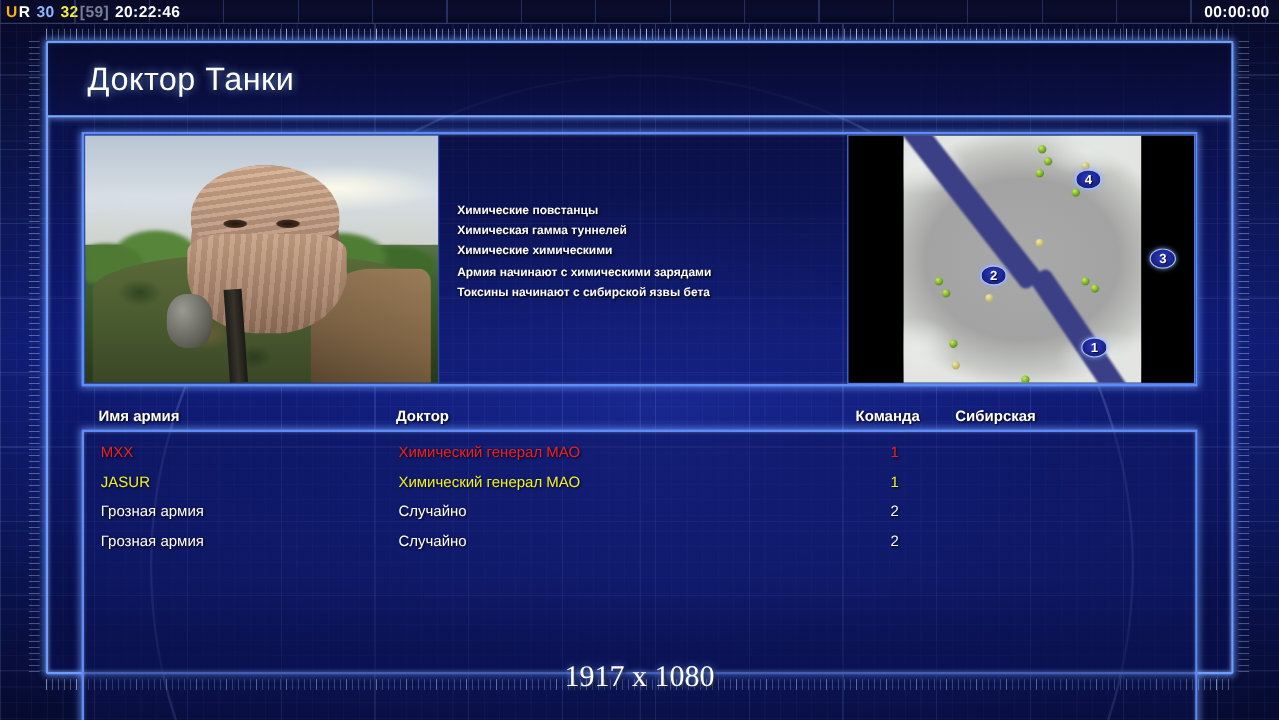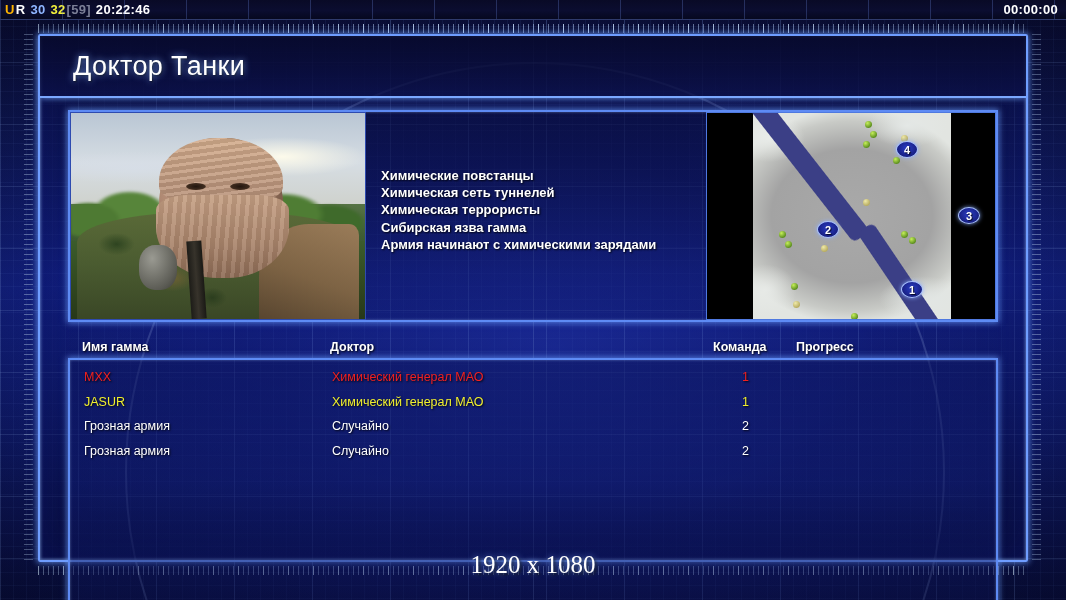--- a/index.html
+++ b/index.html
@@ -229,21 +229,21 @@
 
   
   #description {
     flex:1 1 auto;
     padding:55px 0 0 15px;
     position:relative;
     z-index:2;
   }
   #description .line {
     color:#ffffff;
-    font-size:13px;
+    font-size:10px;
     font-weight:bold;
     line-height:17.2px;
     text-shadow:1px 1px 2px rgba(0,0,0,0.9);
     white-space:nowrap;
   }
 
   
   #minimap {
     position:relative;
     flex:0 0 290px;
@@ -397,24 +397,24 @@
       <div class="pt-wrap"></div>
       <div class="pt-mask"></div>
       <div class="pt-eye l"></div>
       <div class="pt-eye r"></div>
       <div class="pt-strap"></div>
       <div class="pt-canteen"></div>
     </div>
 
     <div id="description">
       <div class="line">Химические повстанцы</div>
-      <div class="line">Химическая сеть туннелей</div>
-      <div class="line">Химическая террористы</div>
-      <div class="line">Сибирская язва гамма</div>
+      <div class="line">Химическая гамма туннелей</div>
+      <div class="line">Химические химическими</div>
       <div class="line">Армия начинают с химическими зарядами</div>
+      <div class="line">Токсины начинают с сибирской язвы бета</div>
     </div>
 
     <div id="minimap">
       <div id="minimap-terrain">
         <div class="mm-river a"></div>
         <div class="mm-river b"></div>
 
         <div class="mm-spot" style="left:112px; top:8px;"></div>
         <div class="mm-spot" style="left:117px; top:18px;"></div>
         <div class="mm-spot" style="left:110px; top:28px;"></div>
@@ -433,24 +433,24 @@
       </div>
 
       <div class="mm-marker" style="left:194px; top:168px;">1</div>
       <div class="mm-marker" style="left:110px; top:108px;">2</div>
       <div class="mm-marker" style="left:251px; top:94px;">3</div>
       <div class="mm-marker" style="left:189px; top:28px;">4</div>
     </div>
   </div>
 
   <div id="table-headers">
-    <span class="col-name">Имя гамма</span>
+    <span class="col-name">Имя армия</span>
     <span class="col-army">Доктор</span>
     <span class="col-team">Команда</span>
-    <span class="col-prog">Прогресс</span>
+    <span class="col-prog">Сибирская</span>
   </div>
 
   <div id="tablepanel">
 
     <div class="trow tr-red" style="margin-top:5px;">
       <span class="cell c-name">MXX</span>
       <span class="cell c-army">Химический генерал МАО</span>
       <span class="cell c-team">1</span>
       <span class="cell c-prog"><span class="progbar"></span></span>
     </div>
@@ -471,15 +471,15 @@
     <div class="trow tr-white">
       <span class="cell c-name">Грозная армия</span>
       <span class="cell c-army">Случайно</span>
       <span class="cell c-team">2</span>
     </div>
 
   </div>
 
   <div class="vignette"></div>
 
-  <div id="resolution">1920 x 1080</div>
+  <div id="resolution">1917 x 1080</div>
 
 </div>
 
 </body></html>

